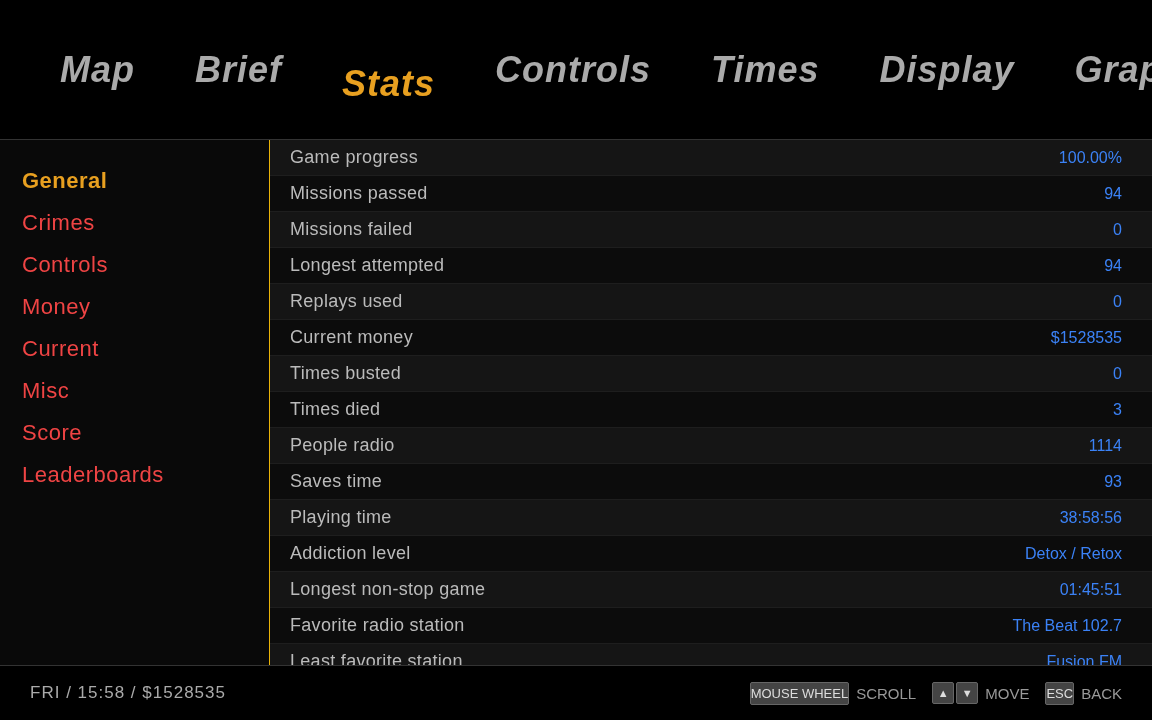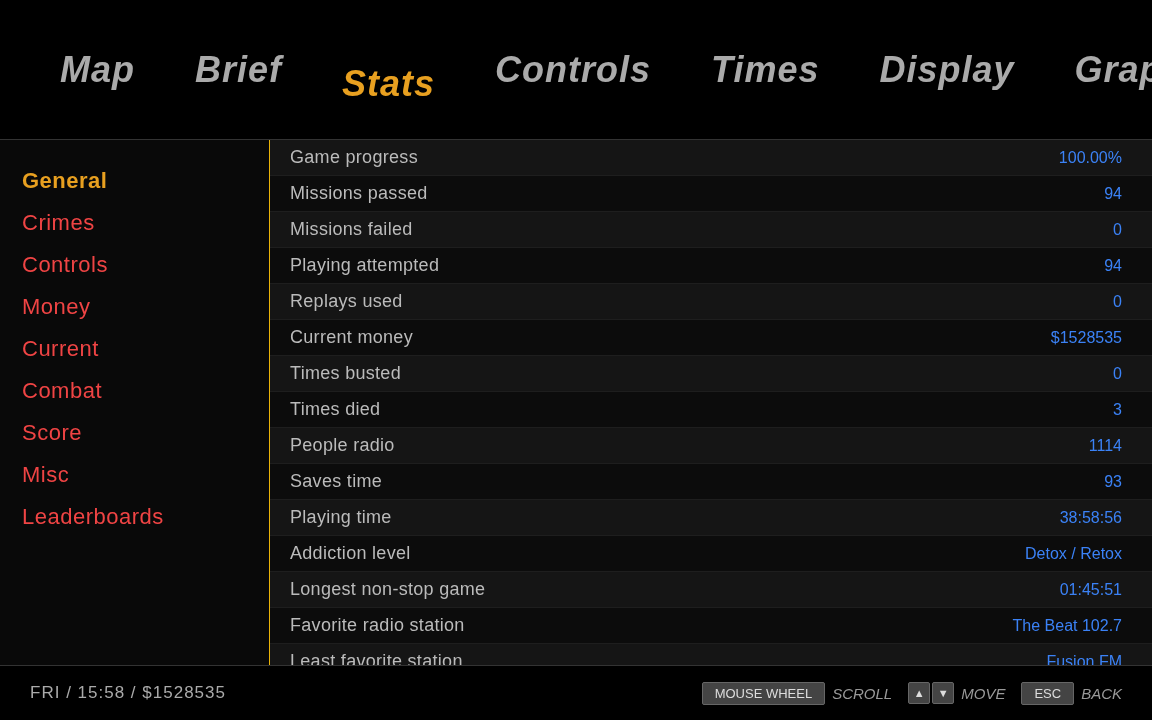--- a/index.html
+++ b/index.html
@@ -113,30 +113,29 @@
     #controls-right {
       display: flex;
       align-items: center;
       gap: 16px;
       font-size: 15px;
       color: #aaa;
     }
     .control-key {
       background: #444;
       border: 1px solid #666;
-      padding: 3px 12px;
+      padding: 3px 0;
       font-size: 13px;
       color: #ddd;
       border-radius: 2px;
     }
     .control-label {
       font-size: 15px;
       color: #999;
       margin-left: 2px;
-      font-style: italic;
     }
     .control-group {
       display: flex;
       align-items: center;
       gap: 5px;
     }
     .arrow-keys {
       display: flex;
       gap: 2px;
     }
@@ -168,42 +167,41 @@
 </div>
 
 <div id="main">
 
   <div id="sidebar">
     <div class="sidebar-item active">General</div>
     <div class="sidebar-item">Crimes</div>
     <div class="sidebar-item">Controls</div>
     <div class="sidebar-item">Money</div>
     <div class="sidebar-item">Current</div>
-    <div class="sidebar-item">Combat</div>
+    <div class="sidebar-item">Misc</div>
     <div class="sidebar-item">Score</div>
-    <div class="sidebar-item">Misc</div>
     <div class="sidebar-item">Leaderboards</div>
   </div>
 
   <div id="stats-panel">
 
   <div class="stat-row">
         <span class="stat-label">Game progress</span>
         <span class="stat-value">100.00%</span>
       </div>
       <div class="stat-row">
         <span class="stat-label">Missions passed</span>
         <span class="stat-value">94</span>
       </div>
       <div class="stat-row">
         <span class="stat-label">Missions failed</span>
         <span class="stat-value">0</span>
       </div>
       <div class="stat-row">
-        <span class="stat-label">Playing attempted</span>
+        <span class="stat-label">Longest attempted</span>
         <span class="stat-value">94</span>
       </div>
       <div class="stat-row">
         <span class="stat-label">Replays used</span>
         <span class="stat-value">0</span>
       </div>
       <div class="stat-row">
         <span class="stat-label">Current money</span>
         <span class="stat-value">$1528535</span>
       </div>

